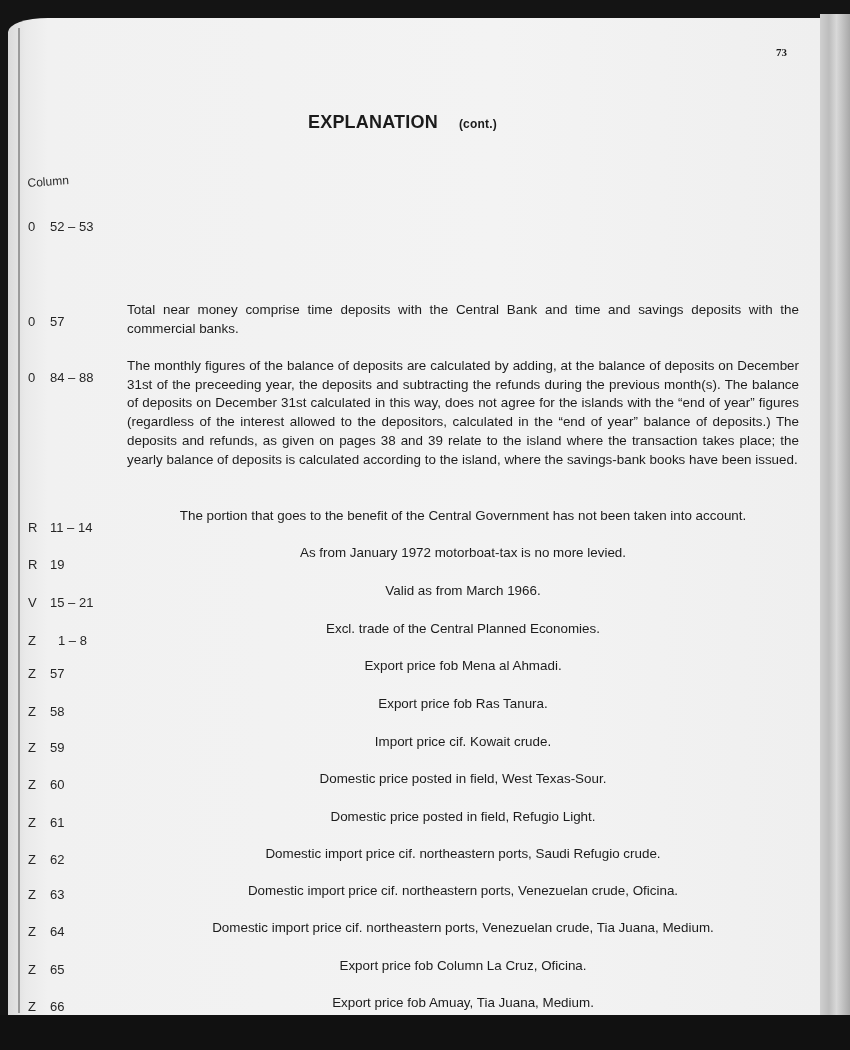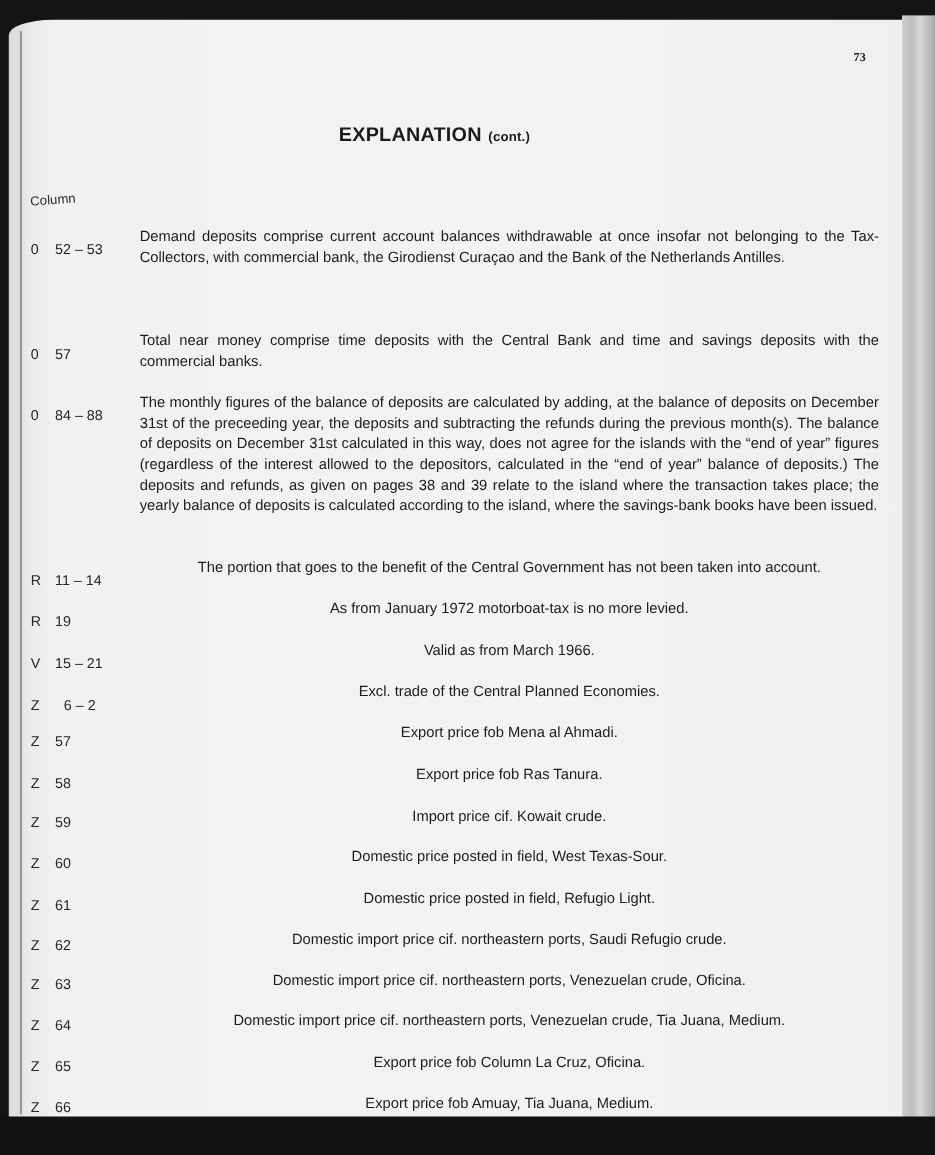--- a/index.html
+++ b/index.html
@@ -28,21 +28,21 @@
   }
   .page-number {
     position: absolute; left: 776px; top: 46px;
     font-family: "Liberation Serif", serif; font-weight: bold; font-size: 11px; color: #1e1e1e;
   }
   .title {
     position: absolute; left: 308px; top: 112px;
     font-size: 18px; font-weight: bold; color: #1b1b1b;
     letter-spacing: 0.2px;
   }
-  .title .cont { font-size: 12px; margin-left: 6px; }
+  .title .cont { font-size: 12px; margin-left: 21px; }
   .column-head {
     position: absolute; left: 28px; top: 176px;
     font-size: 12px; color: #2a2a2a;
     transform: rotate(-4deg); transform-origin: left bottom;
   }
   .entry {
     position: absolute; left: 0; width: 820px;
     font-size: 13.4px; color: #1c1c1c; line-height: 18.7px;
     font-family: "Liberation Sans", sans-serif;
   }
@@ -73,21 +73,20 @@
 
 <div class="title">
   <span>EXPLANATION</span><span class="cont">(cont.)</span>
 </div>
 
 <div class="column-head">Column</div>
 
 <div class="entry" style="top:206px;">
   <div class="code"><span class="letter">0</span><span>52 – 53</span></div>
   <div class="text">
-    <p>Demand deposits comprise current account balances withdrawable at once insofar not belonging to the Tax-Collectors, with commercial bank, the Girodienst Curaçao and the Bank of the Netherlands Antilles.</p>
   </div>
 </div>
 
 <div class="entry" style="top:301px;">
   <div class="code"><span class="letter">0</span><span>57</span></div>
   <div class="text">
     <p>Total near money comprise time deposits with the Central Bank and time and savings deposits with the commercial banks.</p>
   </div>
 </div>
 
@@ -113,21 +112,21 @@
 </div>
 
 <div class="entry" style="top:582px;">
   <div class="code"><span class="letter">V</span><span>15 – 21</span></div>
   <div class="text nojust">
     <p>Valid as from March 1966.</p>
   </div>
 </div>
 
 <div class="entry" style="top:620px;">
-  <div class="code"><span class="letter">Z</span><span style="padding-left:8px">6 – 2</span></div>
+  <div class="code"><span class="letter">Z</span><span style="padding-left:8px">1 – 8</span></div>
   <div class="text nojust">
     <p>Excl. trade of the Central Planned Economies.</p>
   </div>
 </div>
 
 <div class="entry" style="top:657px;">
   <div class="code" style="top:-4px"><span class="letter">Z</span><span>57</span></div>
   <div class="text nojust">
     <p>Export price fob Mena al Ahmadi.</p>
   </div>

